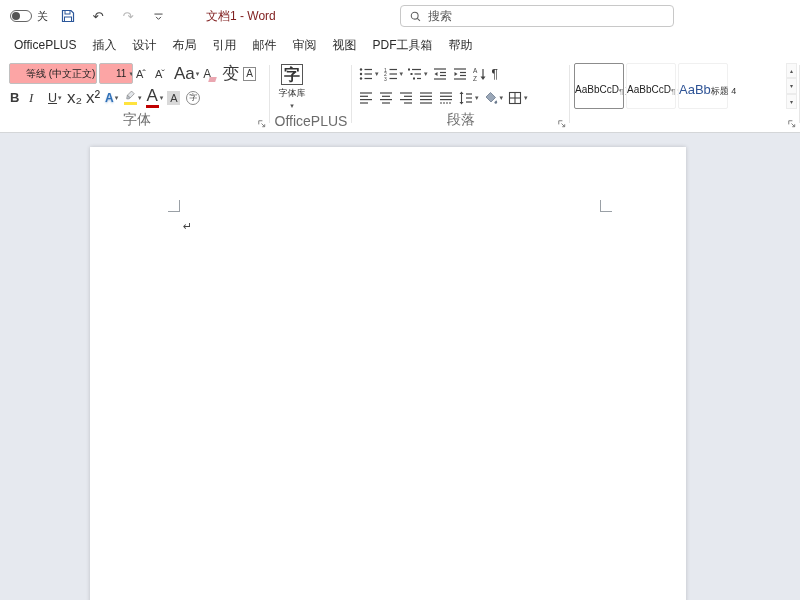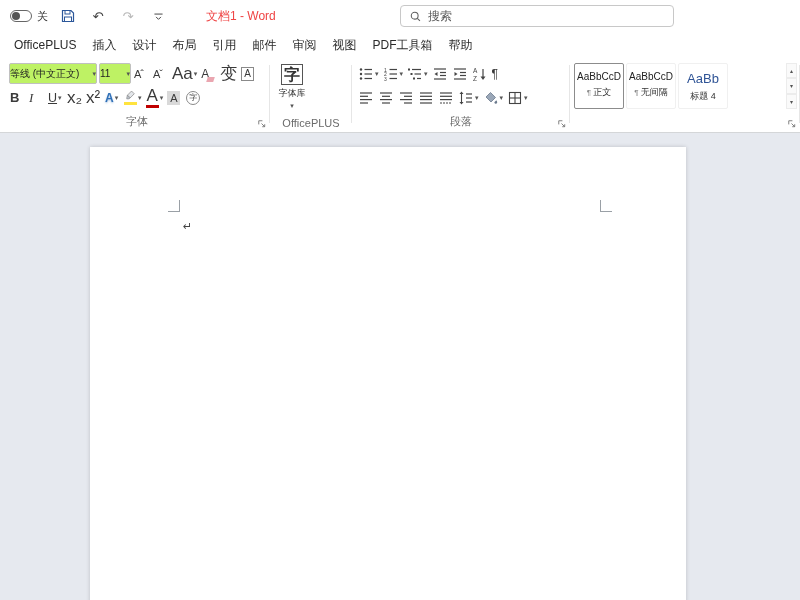--- a/index.html
+++ b/index.html
@@ -8,43 +8,43 @@
 button{font:inherit;color:inherit;background:none;border:none;padding:0}
 .app{position:relative;width:800px;height:600px;background:#fff}
 
 
 .titlebar{position:relative;height:32px;background:#fff;display:flex;align-items:center;padding-left:10px;gap:10px}
 .autosave{display:flex;align-items:center;gap:5px;font-size:11px;color:#333}
 .pill{position:relative;width:22px;height:12px;border:1px solid #666;border-radius:6px;background:#fff}
 .knob{position:absolute;left:1px;top:1px;width:8px;height:8px;border-radius:50%;background:#555}
 .tb-btn{width:20px;height:20px;display:flex;align-items:center;justify-content:center;font-size:13px;color:#444;border-radius:3px}
 .tb-btn.disabled{color:#b9b9b9}
-.doc-title{margin-left:28px;font-size:12px;color:#ef4444;white-space:nowrap}
+.doc-title{margin-left:28px;font-size:12px;color:#7f1d1d;white-space:nowrap}
 .searchbox{position:absolute;left:400px;top:5px;width:274px;height:22px;border:1px solid #c8c8c8;border-radius:4px;background:#fff;display:flex;align-items:center;gap:6px;padding:0 8px}
 .searchbox input{flex:1;border:none;outline:none;font-size:12px;color:#14532d;background:transparent;min-width:0}
 .searchbox input::placeholder{color:#5a5a5a}
 
 
 .tabs{height:26px;background:#fff;display:flex;align-items:stretch;padding-left:6px}
 .tab{padding:0 8px;font-size:12px;color:#2b2b2b;display:flex;align-items:center;white-space:nowrap}
 
 
 .ribbon{position:relative;height:75px;background:#fff;border-bottom:1px solid #d4d6d8}
 .group{position:absolute;top:0;height:100%}
 .group::after{content:"";position:absolute;right:0;top:7px;bottom:9px;width:1px;background:#e6e6e6}
 .g-font{left:4px;width:266px}
 .g-plus{left:270px;width:82px}
 .g-para{left:352px;width:218px}
 .g-styles{left:570px;width:230px}
 .row{position:absolute;left:5px;display:flex;align-items:center;gap:2px}
 .row1{top:5px}
 .row2{top:29px}
-.glabel{position:absolute;bottom:3px;left:0;width:100%;text-align:center;font-size:11px;color:#6b6b6b}
+.glabel{position:absolute;bottom:3px;left:0;width:100%;text-align:center;font-size:14px;color:#6b6b6b}
 .launcher{position:absolute;right:3px;bottom:3px;width:12px;height:12px;display:flex;align-items:center;justify-content:center}
-.combo{height:21px;border:1px solid #c0c0c0;border-radius:2px;background:#bef264;display:flex;align-items:center;padding:0 0;font-size:10px;color:#222;white-space:nowrap;overflow:hidden}
+.combo{height:21px;border:1px solid #c0c0c0;border-radius:2px;background:#fca5a5;display:flex;align-items:center;padding:0 16px;font-size:10px;color:#222;white-space:nowrap;overflow:hidden}
 .combo .chev{margin-left:auto;padding-left:3px;font-size:7px;color:#555}
 .fname{width:88px}
 .fsize{width:32px}
 .ib{height:21px;min-width:17px;padding:0 1px;display:inline-flex;align-items:center;font-size:12px;color:#3a3a3a;border-radius:2px}
 .ib .chev{font-size:7px;color:#555;margin-left:1px}
 .ic16{width:16px;height:16px;display:block}
 .ic20{width:20px;height:20px;display:block}
 .bold-b{font-weight:700;font-size:13px}
 .ital-i{font-style:italic;font-family:"Liberation Serif",serif;font-size:13px}
 .und-u{text-decoration:underline;font-size:12.5px}
@@ -61,21 +61,21 @@
 .grow{font-size:11px;letter-spacing:-1px}
 
 
 .bigbtn{position:absolute;top:4px;width:38px;height:62px;display:flex;flex-direction:column;align-items:center;gap:2px;font-size:9px;color:#333;border-radius:3px}
 .bb1{left:3px}.bb2{left:42px}
 .flib{font-size:16px;font-weight:600;border:1px solid #555;line-height:19px;padding:0 2px;margin-top:2px}
 .bigbtn .chev{font-size:7px;color:#555}
 
 
 .cards{position:absolute;left:4px;top:5px;display:flex;gap:2px}
-.card{width:50px;height:46px;border:1px solid #f0f0f0;border-radius:2px;background:#fff;display:flex;flex-direction:column;align-items:center;padding-top:7px}
+.card{width:50px;height:46px;border:1px solid #f0f0f0;border-radius:2px;background:#fff;display:flex;flex-direction:row;align-items:center;padding-top:7px}
 .card.sel{border-color:#8c8c8c}
 .prev{font-size:10px;color:#222;white-space:nowrap}
 .prev.h{color:#2F5496;font-size:13px}
 .cname{margin-top:4px;font-size:9px;color:#333;display:flex;gap:2px;align-items:center;white-space:nowrap}
 .cmark{font-size:8px;color:#888}
 .gstrip{position:absolute;right:3px;top:5px;width:11px;height:46px;display:flex;flex-direction:column}
 .gbtn{flex:1;display:flex;align-items:center;justify-content:center;font-size:6px;color:#555;border:1px solid #ececec;background:#fafafa}
 
 
 .doc{position:absolute;top:133px;left:0;width:800px;height:467px;background:#e6e9ef;overflow:hidden}

